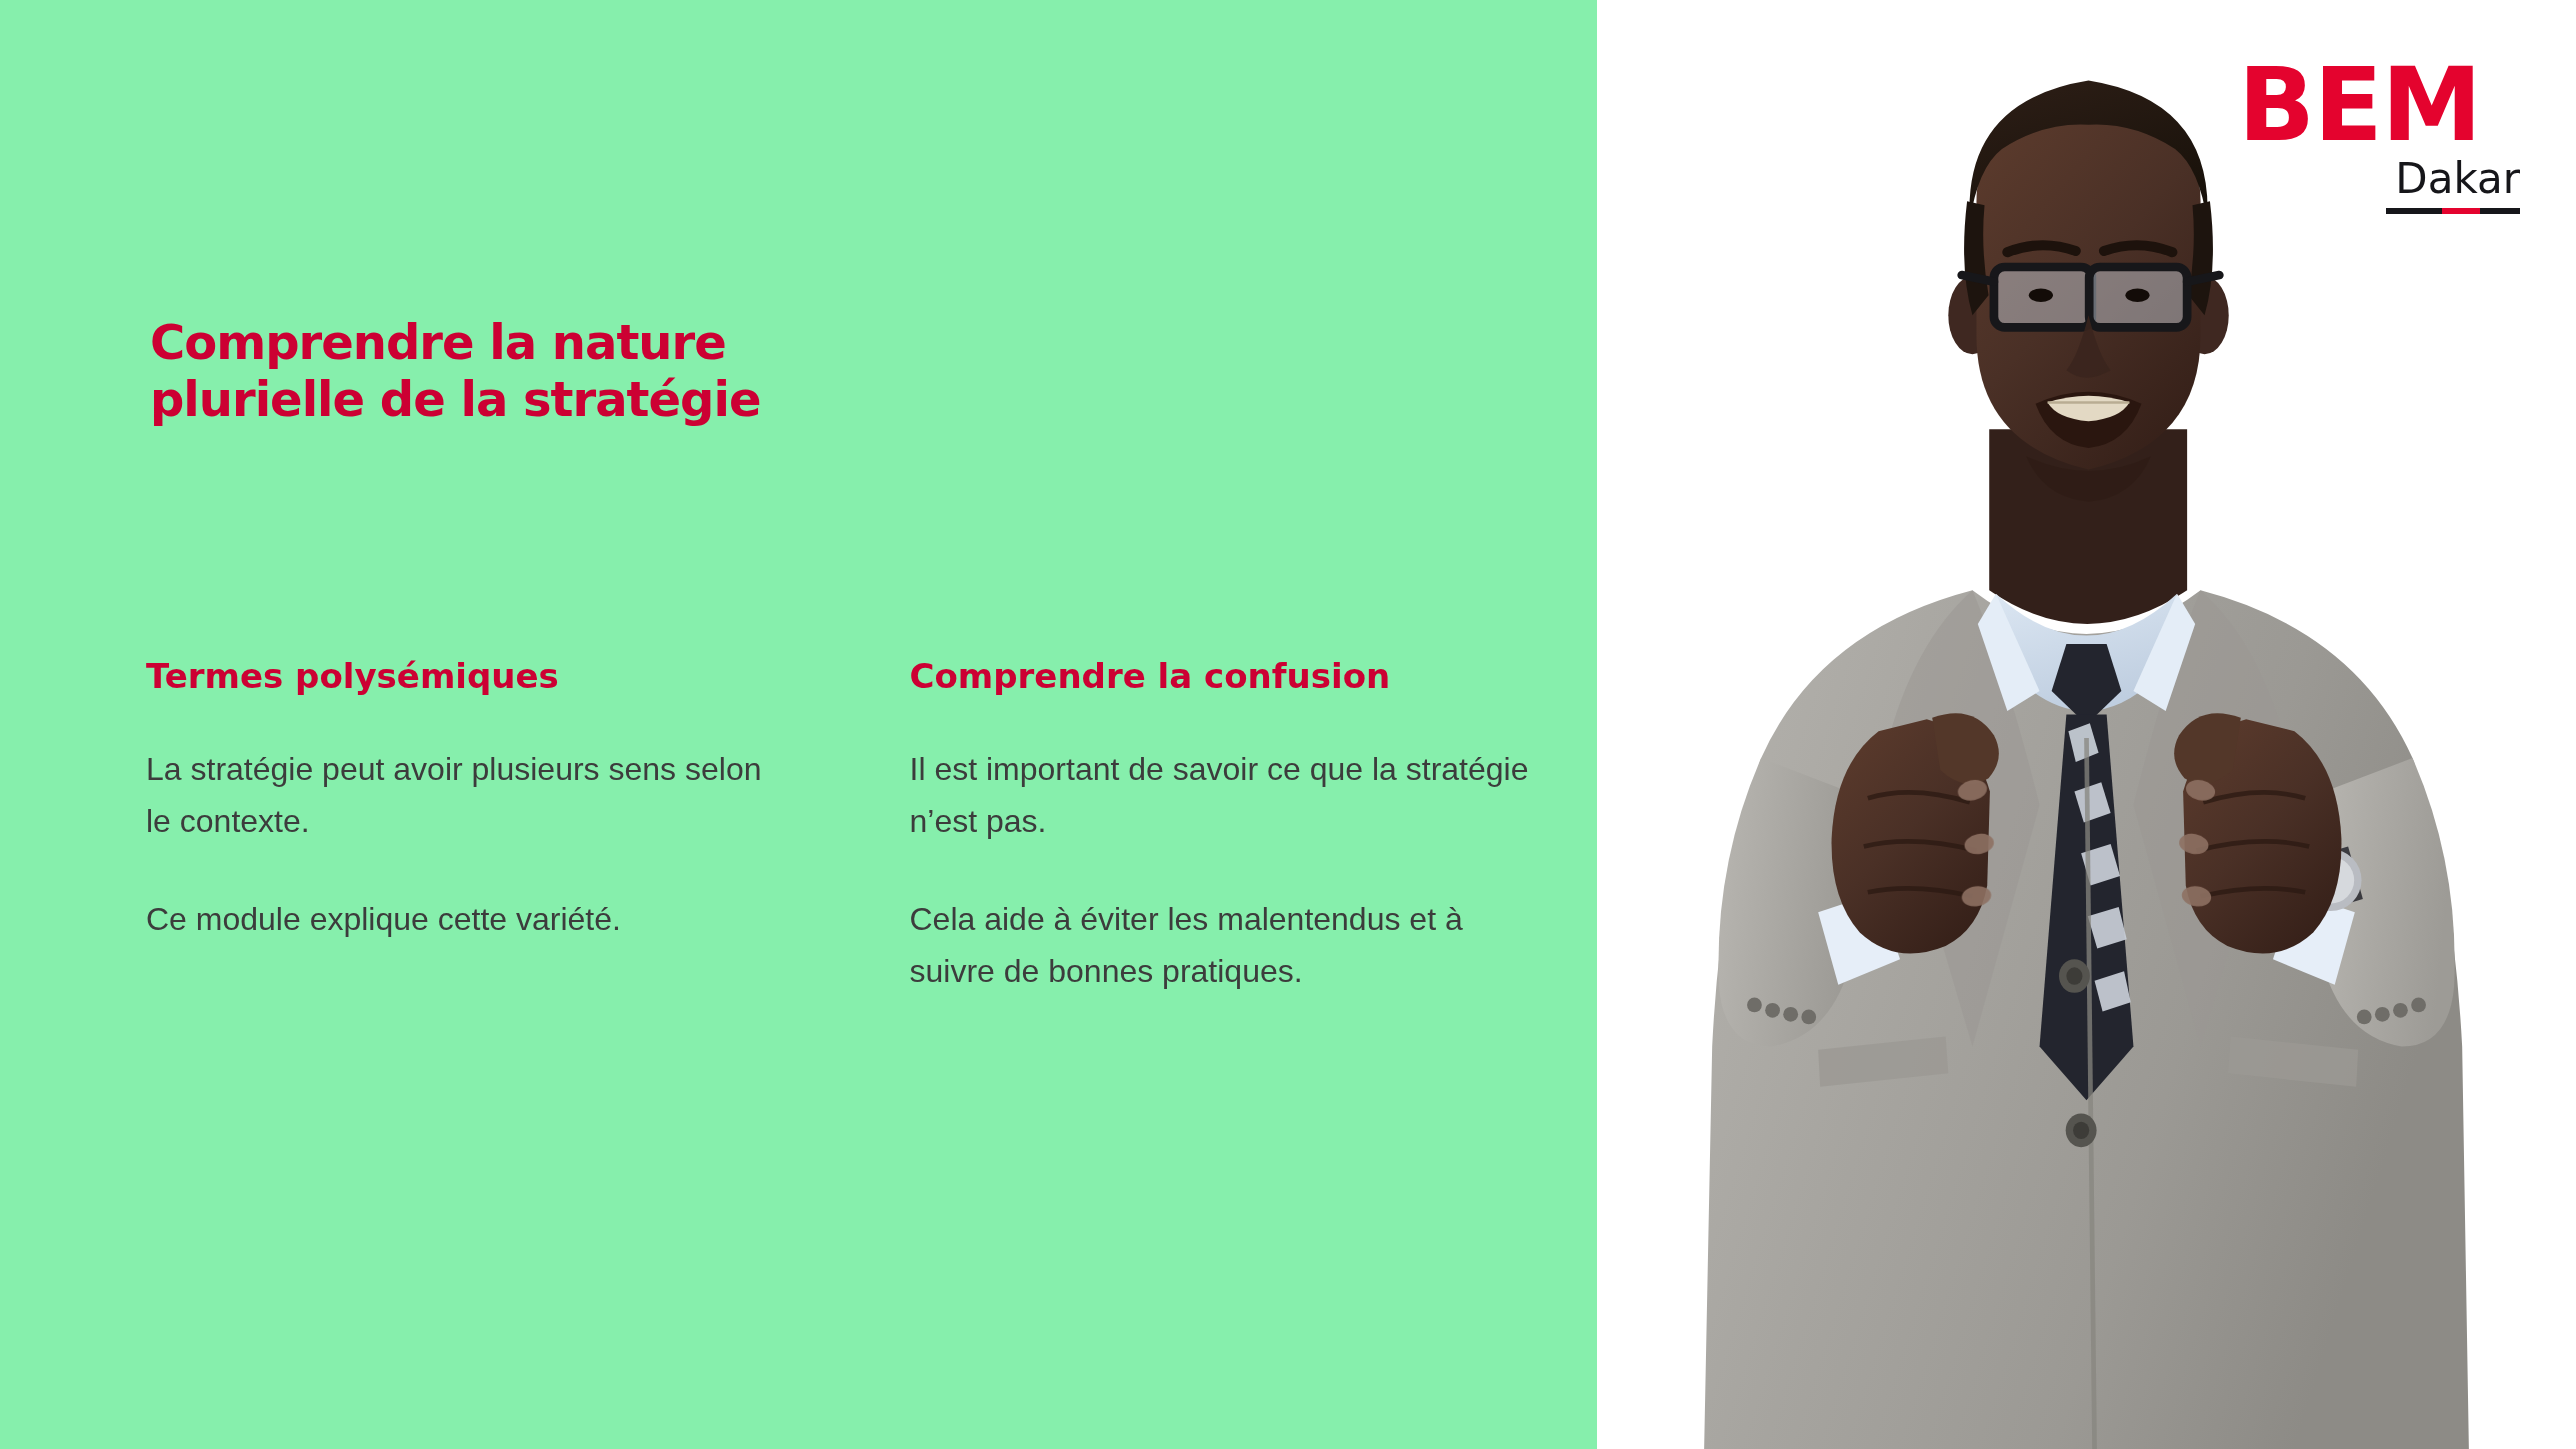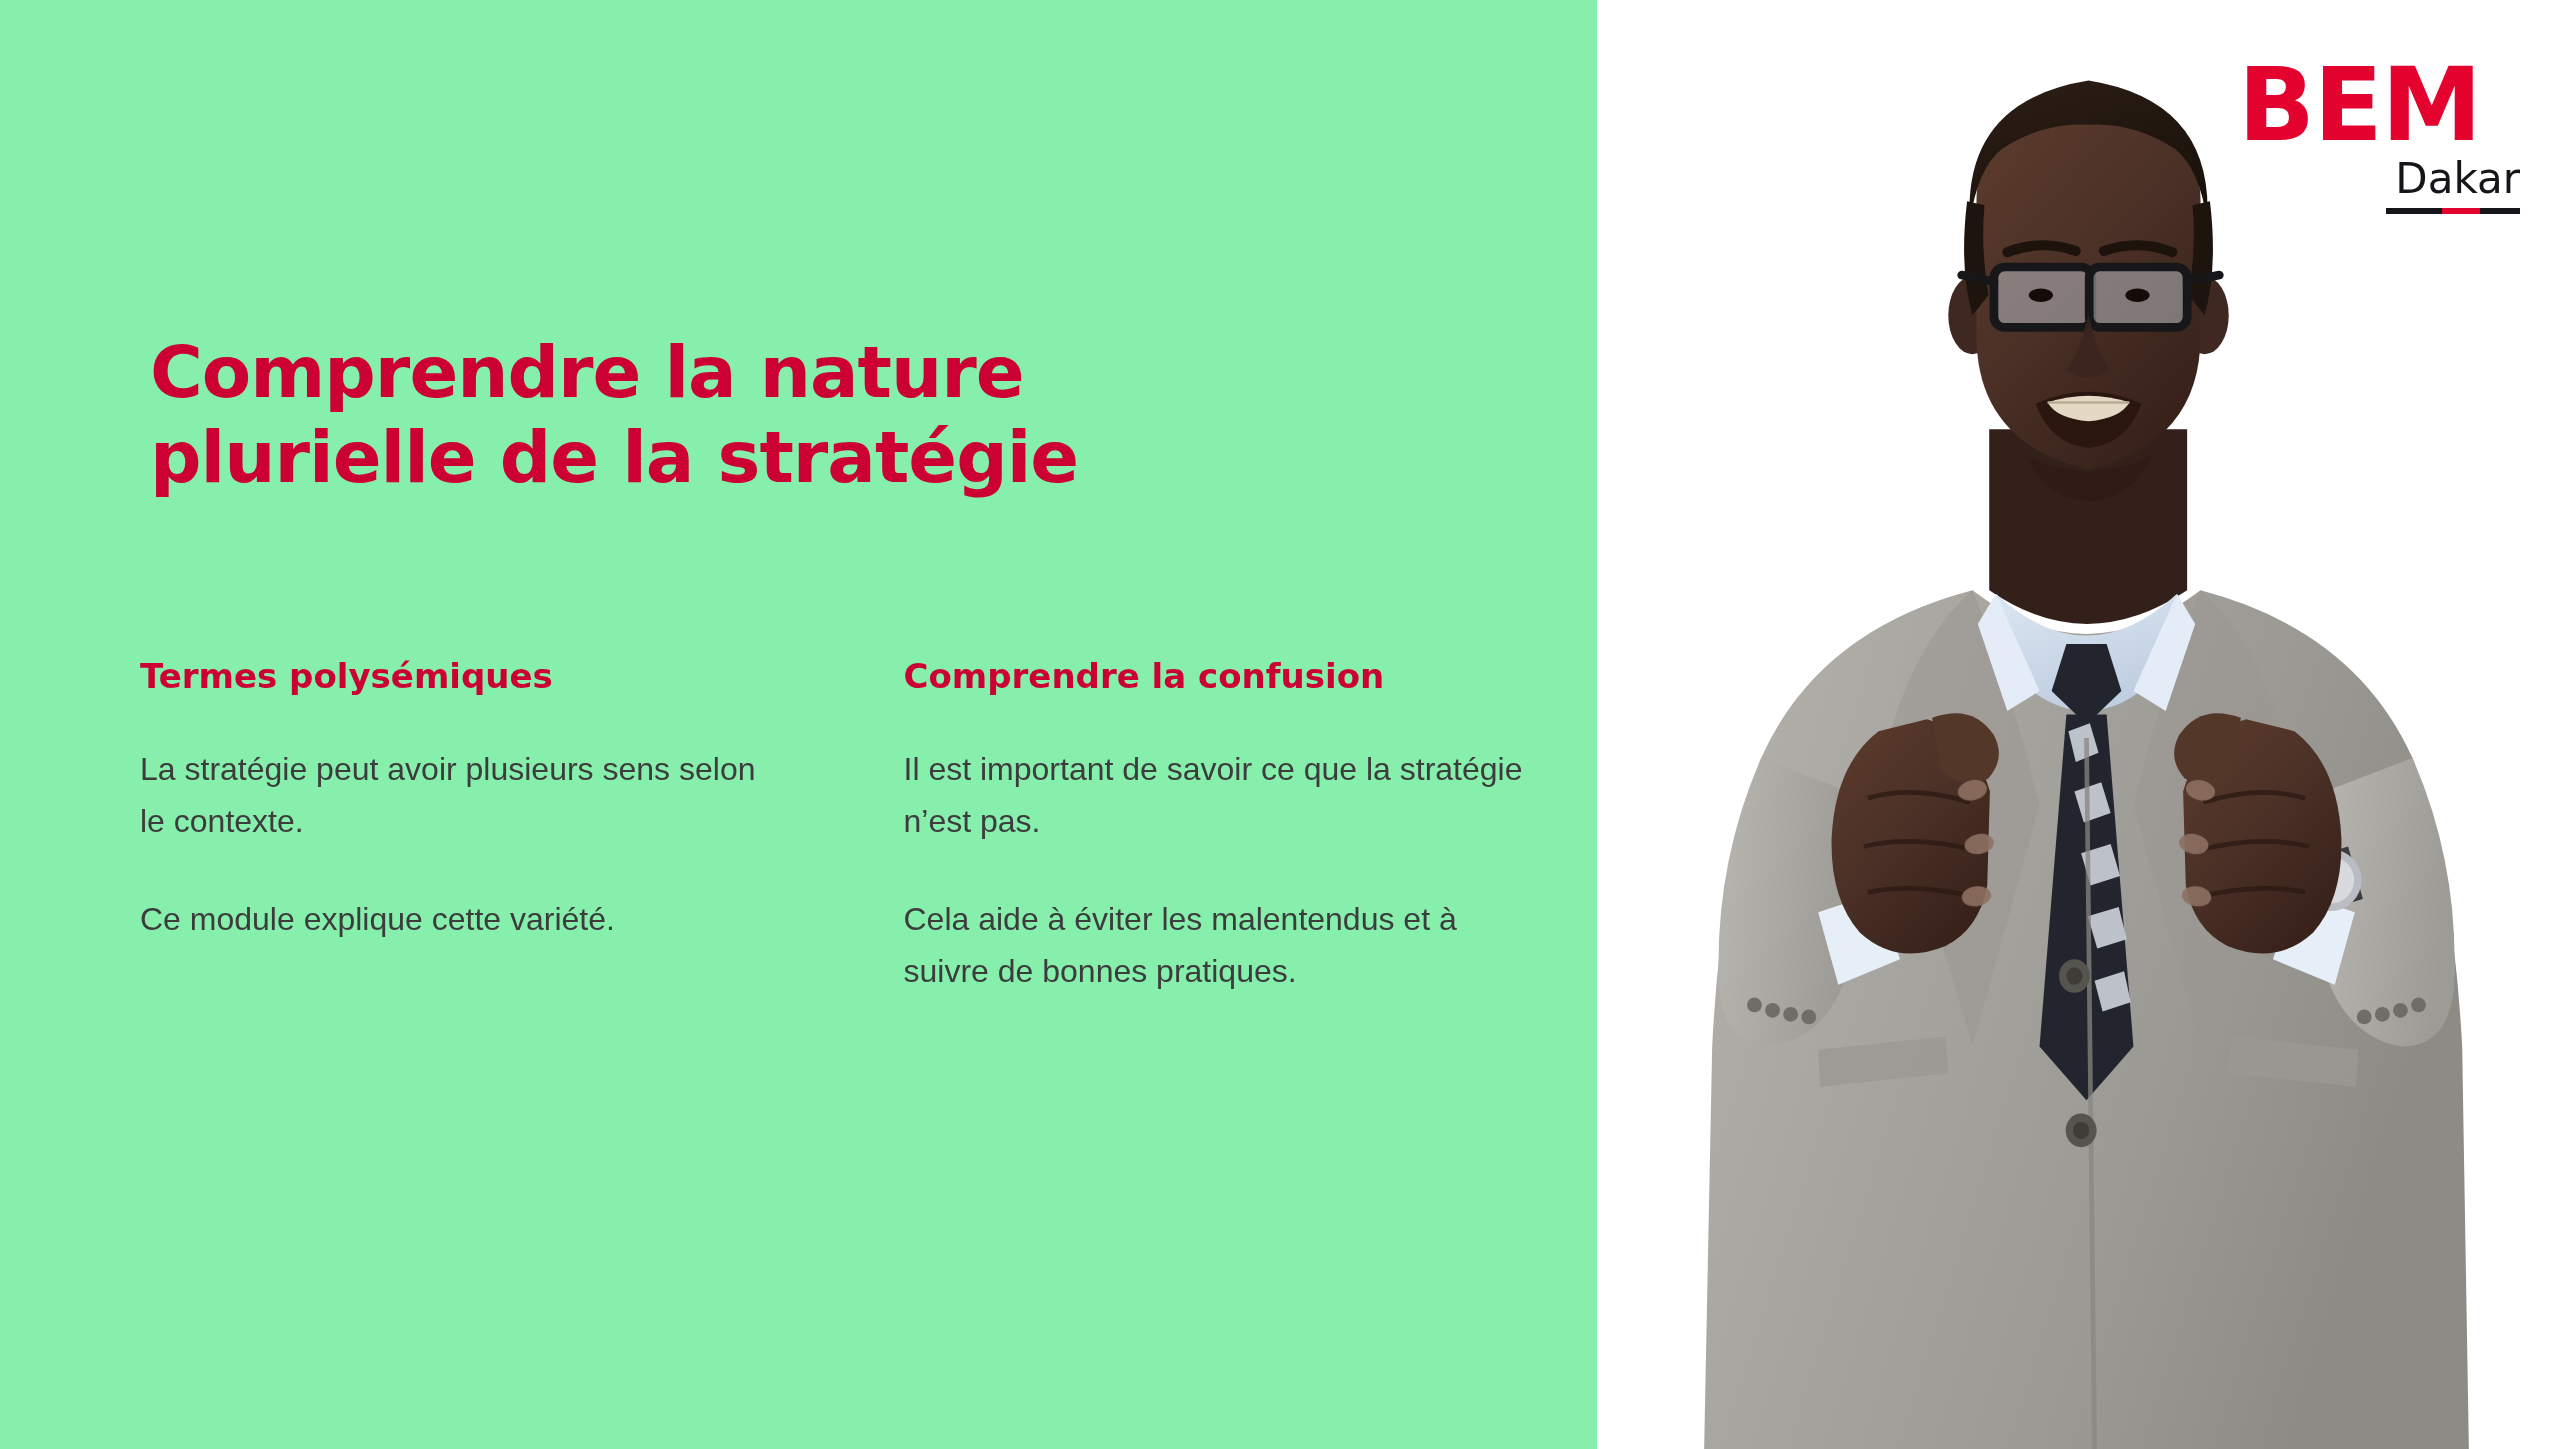--- a/index.html
+++ b/index.html
@@ -25,27 +25,27 @@
   }
   .logo-rule{position:absolute;right:0;top:144px;width:134px;height:6px;display:flex;}
   .logo-rule i{display:block;height:100%;}
   .logo-rule .seg-a{width:42%;}
   .logo-rule .seg-b{width:28%;}
   .logo-rule .seg-c{width:30%;}
 
   
   .title{
     position:absolute;left:150px;top:282px;width:1275px;
-    font-size:72px;line-height:1.18;font-weight:700;letter-spacing:-1px;
+    font-size:48px;line-height:1.18;font-weight:700;letter-spacing:-1px;
     font-family:"DejaVu Sans","Liberation Sans",sans-serif;
   }
   .title .line{display:block;white-space:nowrap;}
 
   
-  .columns{position:absolute;left:140px;top:657px;width:1409px;display:flex;gap:118px;}
+  .columns{position:absolute;left:146px;top:657px;width:1409px;display:flex;gap:118px;}
   .col{width:671px;}
   .col-head{
     font-size:34px;line-height:1.15;font-weight:700;margin:0 0 48px 0;
     font-family:"DejaVu Sans","Liberation Sans",sans-serif;
     white-space:nowrap;
   }
   .col p{
     margin:0 0 46px 0;font-size:32px;line-height:1.62;font-weight:400;
     font-family:"Liberation Sans","DejaVu Sans",sans-serif;
   }

